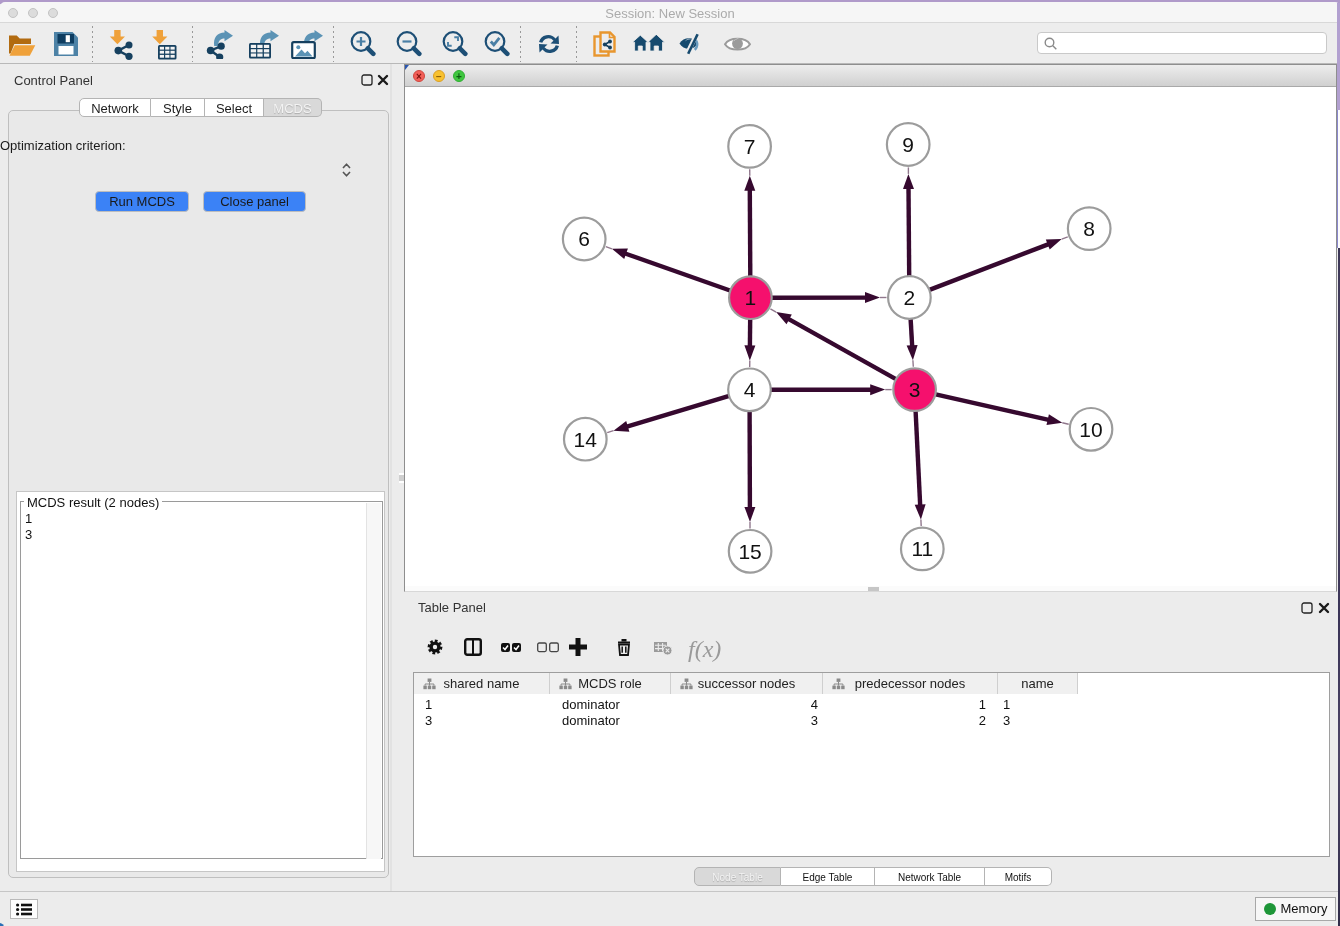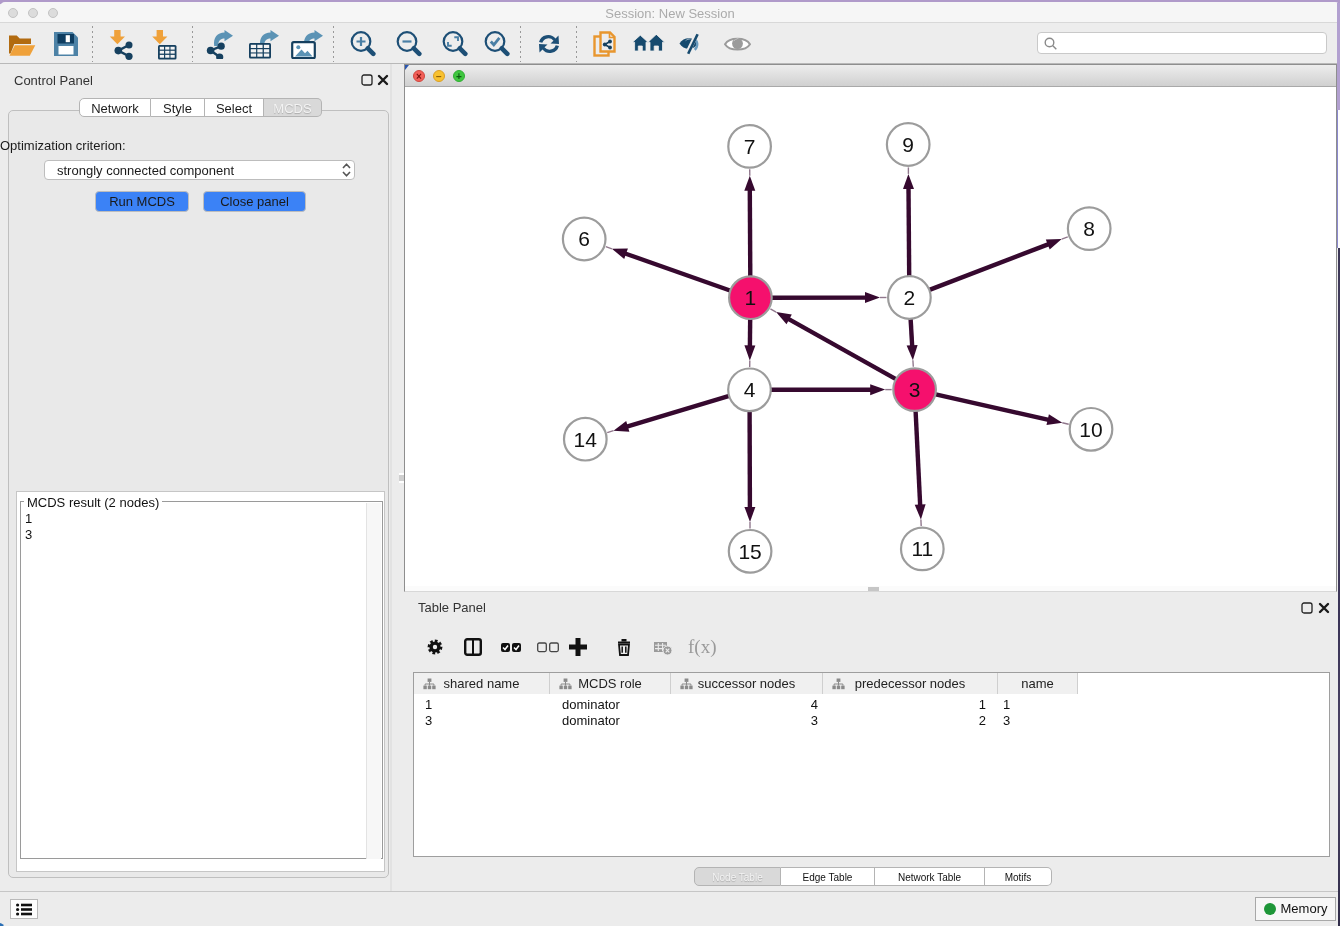--- a/index.html
+++ b/index.html
@@ -220,21 +220,20 @@
     <path d="M2 2 L10 10 M10 2 L2 10" stroke="#1a1a1a" stroke-width="2.4" stroke-linecap="round"></path>
   </svg>
   <div class="abs" id="cp-pane"></div>
   <div class="abs tabrow" style="left:79px; top:98px;">
     <div class="tab first" style="width:72px;">Network</div>
     <div class="tab" style="width:54px;">Style</div>
     <div class="tab" style="width:59px;">Select</div>
     <div class="tab sel last" style="width:58px;">MCDS</div>
   </div>
   <div class="abs" style="left:0; top:138px; width:399px; font-size:13px; color:#1a1a1a;">Optimization criterion:</div>
-  <select class="crit"><option>strongly connected component</option></select>
   <svg class="abs" style="left:341px; top:163px;" width="11" height="14" viewBox="0 0 11 14">
     <path d="M2 5 L5.5 1.2 L9 5" fill="none" stroke="#555" stroke-width="1.6" stroke-linejoin="round"></path>
     <path d="M2 9 L5.5 12.8 L9 9" fill="none" stroke="#555" stroke-width="1.6" stroke-linejoin="round"></path>
   </svg>
   <div class="abs btn" style="left:95px; top:191px; width:94px;">Run MCDS</div>
   <div class="abs btn" style="left:203px; top:191px; width:103px;">Close panel</div>
   <div class="abs" id="mcds-box">
     <div id="mcds-fs">
       <div id="mcds-label">MCDS result (2 nodes)</div>
       <div style="position:absolute; left:4px; top:9px; font-size:13px; color:#111; line-height:15.5px;">1<br>3</div>
@@ -364,21 +363,21 @@
       <rect x="6.5" y="2" width="5" height="2.5" fill="#111"></rect>
       <path d="M4 7.5 L14 7.5 L13 18 L5 18 Z" fill="none" stroke="#111" stroke-width="1.8"></path>
       <path d="M7.2 9.5 V15.8 M10.8 9.5 V15.8" stroke="#111" stroke-width="1.5"></path>
     </svg>
   <svg class="abs" style="left:653px; top:639px;" width="20" height="16" viewBox="0 0 20 16">
       <rect x="1" y="3" width="13" height="10" fill="#9a9a9a"></rect>
       <path d="M2 6.3 H13 M2 9.6 H13 M5.3 4 V12 M9.6 4 V12" stroke="#ececec" stroke-width="1.1"></path>
       <circle cx="14.5" cy="11.5" r="4.5" fill="#9a9a9a" stroke="#ececec" stroke-width="1"></circle>
       <path d="M12.7 9.7 L16.3 13.3 M16.3 9.7 L12.7 13.3" stroke="#ececec" stroke-width="1.2"></path>
     </svg>
-  <div class="abs" style="left:688px; top:636px; font-family:'Liberation Serif',serif; font-size:19px; color:#9a9a9a;">f(x)</div>
+  <div class="abs" style="left:688px; top:636px; font-family:'Liberation Serif',serif; font-style:italic; font-size:24px; color:#9a9a9a;">f(x)</div>
   <div class="abs" id="tbl">
     <div class="th" style="left:0px; width:136px;">shared name</div>
     <svg style="position:absolute; left:9px; top:5px;" width="13" height="12" viewBox="0 0 13 12">
         <rect x="4.6" y="0.5" width="3.8" height="3.4" fill="#8a8a8a"></rect>
         <rect x="0.4" y="7.6" width="3.4" height="3.6" fill="#8a8a8a"></rect>
         <rect x="4.8" y="7.6" width="3.4" height="3.6" fill="#8a8a8a"></rect>
         <rect x="9.2" y="7.6" width="3.4" height="3.6" fill="#8a8a8a"></rect>
         <path d="M6.5 3.9 V6 M2.1 7.6 V6 H10.9 V7.6 M6.5 6 V7.6" fill="none" stroke="#8a8a8a" stroke-width="1"></path>
       </svg>
     <div class="th" style="left:136px; width:121px;">MCDS role</div>

